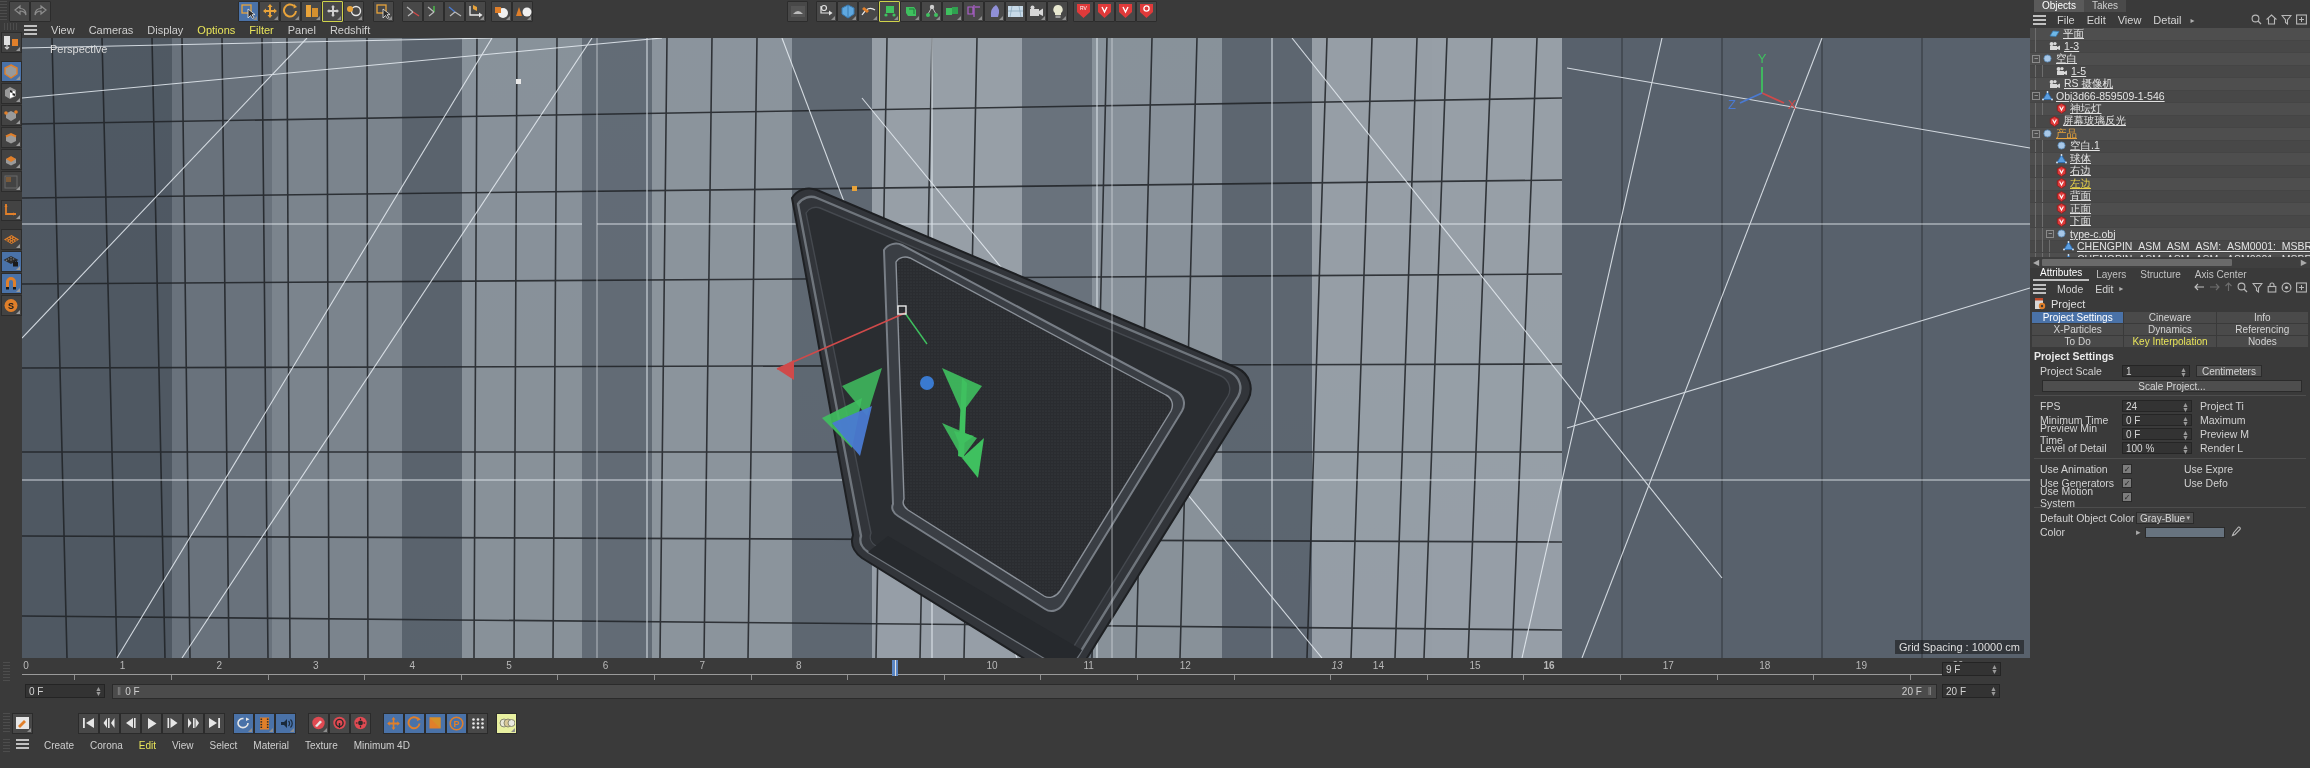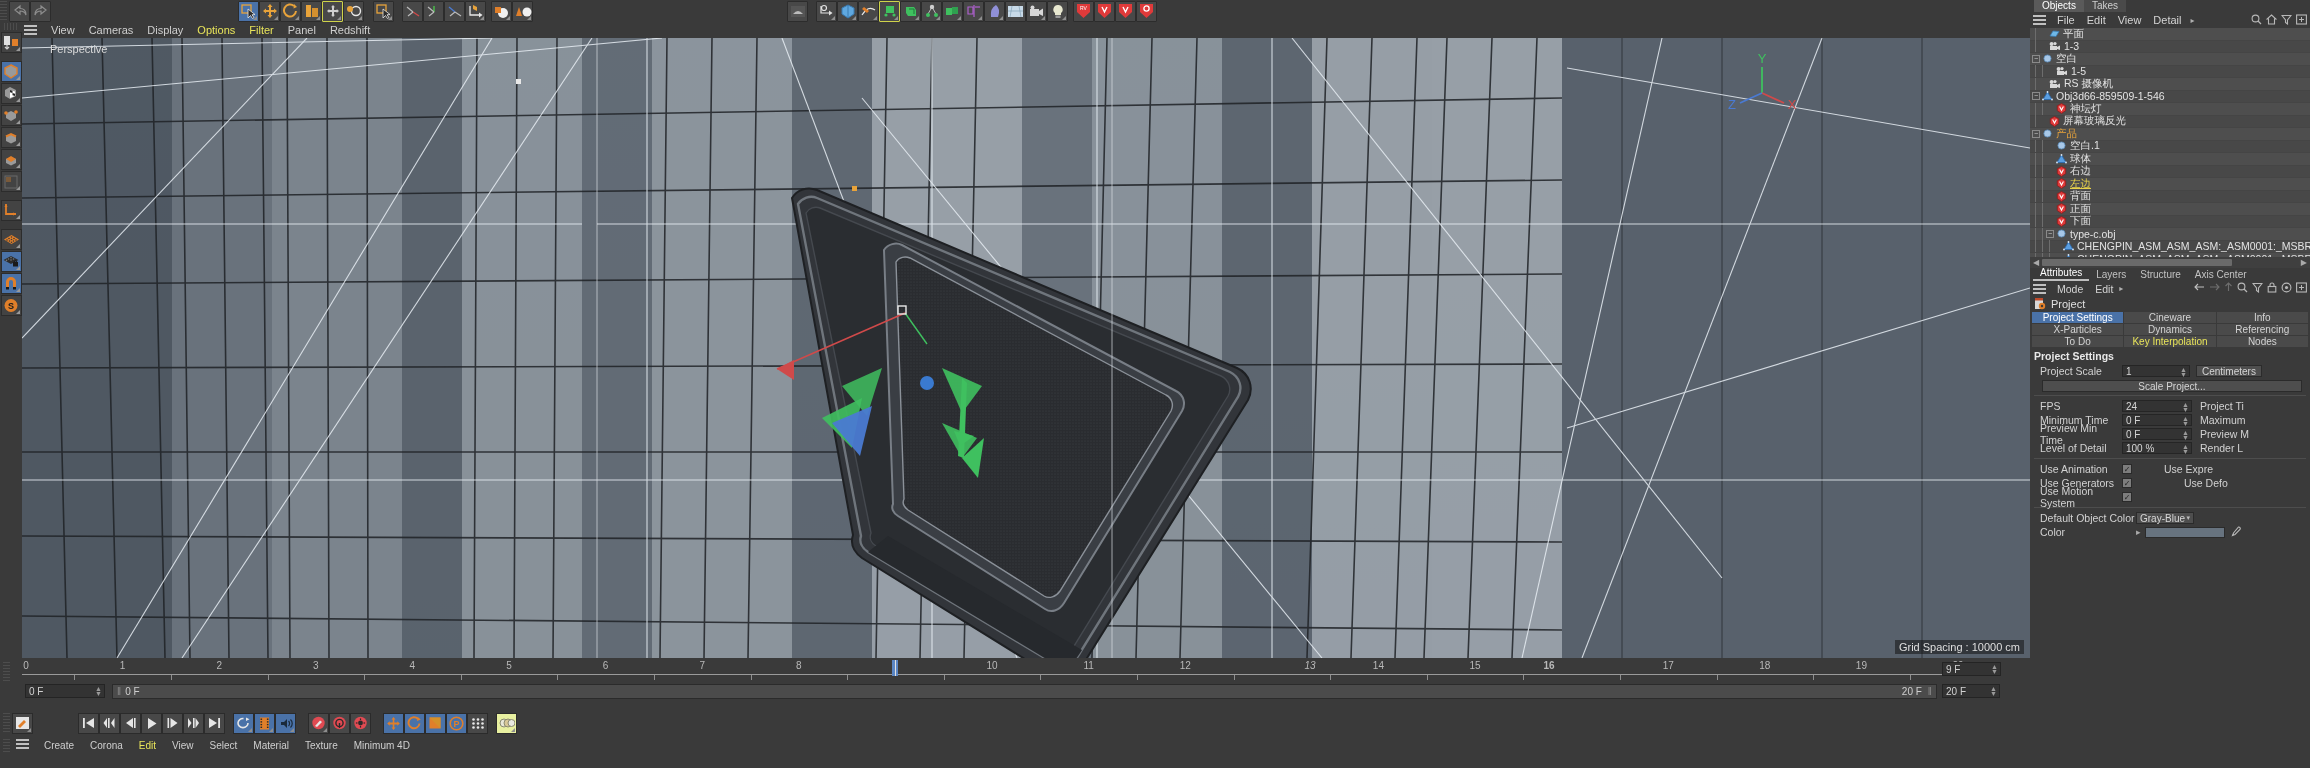--- a/index.html
+++ b/index.html
@@ -135,21 +135,21 @@
   .om-tab.active { background:#5a5a5a; color:#fff;}
   .om-menu { height:16px; display:flex; align-items:center; background:#3a3a3a; padding-left:3px;}
   .om-mi { font-size:11px; color:#d4d4d4; padding:0 6px;}
   .om-icons { margin-left:auto; display:flex; gap:4px; padding-right:3px;}
 
   .om-tree { background:#4b4b4b; height:240px; overflow:hidden; position:relative;}
   .om-row { height:12.5px; display:flex; align-items:center; font-size:10.5px;
     border-bottom:1px solid #454545; padding-left:2px; position:relative; white-space:nowrap;}
   .om-row:nth-child(even){ background:#484848;}
   .om-row:nth-child(odd){ background:#4e4e4e;}
-  .om-row .nm { color:#e2e2e2; }
+  .om-row .nm { color:#e2e2e2;text-decoration:underline; }
   .om-row .nm.orange { color:#e8a33a; }
   .om-row .nm.yellowsel { color:#e8d24a; text-decoration:underline;}
   .expander { width:8px; height:8px; border:1px solid #8a8a8a; color:#cfcfcf;
     font-size:7px; line-height:6px; text-align:center; margin-right:2px; flex:0 0 auto;}
   .treeline { display:inline-block; width:7px; height:12px; position:relative; flex:0 0 auto;}
   .treeline::before{content:'';position:absolute;left:3px;top:0;bottom:0;width:1px;background:#6d6d6d;}
   .om-scroll { position:absolute; left:0; bottom:0; width:280px; height:11px; background:#3f3f3f;
     display:flex; align-items:center;}
   .om-scroll-thumb{ height:7px; background:#6a6a6a; border-radius:1px;}
 
@@ -681,21 +681,21 @@
           <div class="tl-num" style="left: 776.8px;">8</div>
           <div class="tl-tick" style="left: 825.1px;"></div>
           <div class="tl-num" style="left: 873.4px;">9</div>
           <div class="tl-tick" style="left: 921.7px;"></div>
           <div class="tl-num" style="left: 970px;">10</div>
           <div class="tl-tick" style="left: 1018.3px;"></div>
           <div class="tl-num" style="left: 1066.6px;">11</div>
           <div class="tl-tick" style="left: 1114.9px;"></div>
           <div class="tl-num" style="left: 1163.2px;">12</div>
           <div class="tl-tick" style="left: 1211.5px;"></div>
-          <div class="tl-num" style="left: 1288px; font-style: italic;">13</div>
+          <div class="tl-num" style="left: 1315px; font-style: italic;">13</div>
           <div class="tl-tick" style="left: 1308.1px;"></div>
           <div class="tl-num" style="left: 1356.4px;">14</div>
           <div class="tl-tick" style="left: 1404.7px;"></div>
           <div class="tl-num" style="left: 1453px;">15</div>
           <div class="tl-tick" style="left: 1501.3px;"></div>
           <div class="tl-num" style="left: 1527px; font-weight: bold;">16</div>
           <div class="tl-tick" style="left: 1597.9px;"></div>
           <div class="tl-num" style="left: 1646.2px;">17</div>
           <div class="tl-tick" style="left: 1694.5px;"></div>
           <div class="tl-num" style="left: 1742.8px;">18</div>
@@ -1333,21 +1333,21 @@
         <span class="spin">▲<br>▼</span>
       </span>
       <span class="rlabel">Render L</span>
     </div>
 
     <div class="divider"></div>
 
     <div class="prow">
       <span class="plabel">Use Animation</span>
       <span class="chk">✓</span>
-      <span class="rlabel" style="margin-left:32px">Use Expre</span>
+      <span class="rlabel" style="margin-left:52px">Use Expre</span>
     </div>
     <div class="prow">
       <span class="plabel">Use Generators</span>
       <span class="chk">✓</span>
       <span class="rlabel" style="margin-left:52px">Use Defo</span>
     </div>
     <div class="prow">
       <span class="plabel">Use Motion System</span>
       <span class="chk">✓</span>
     </div>

